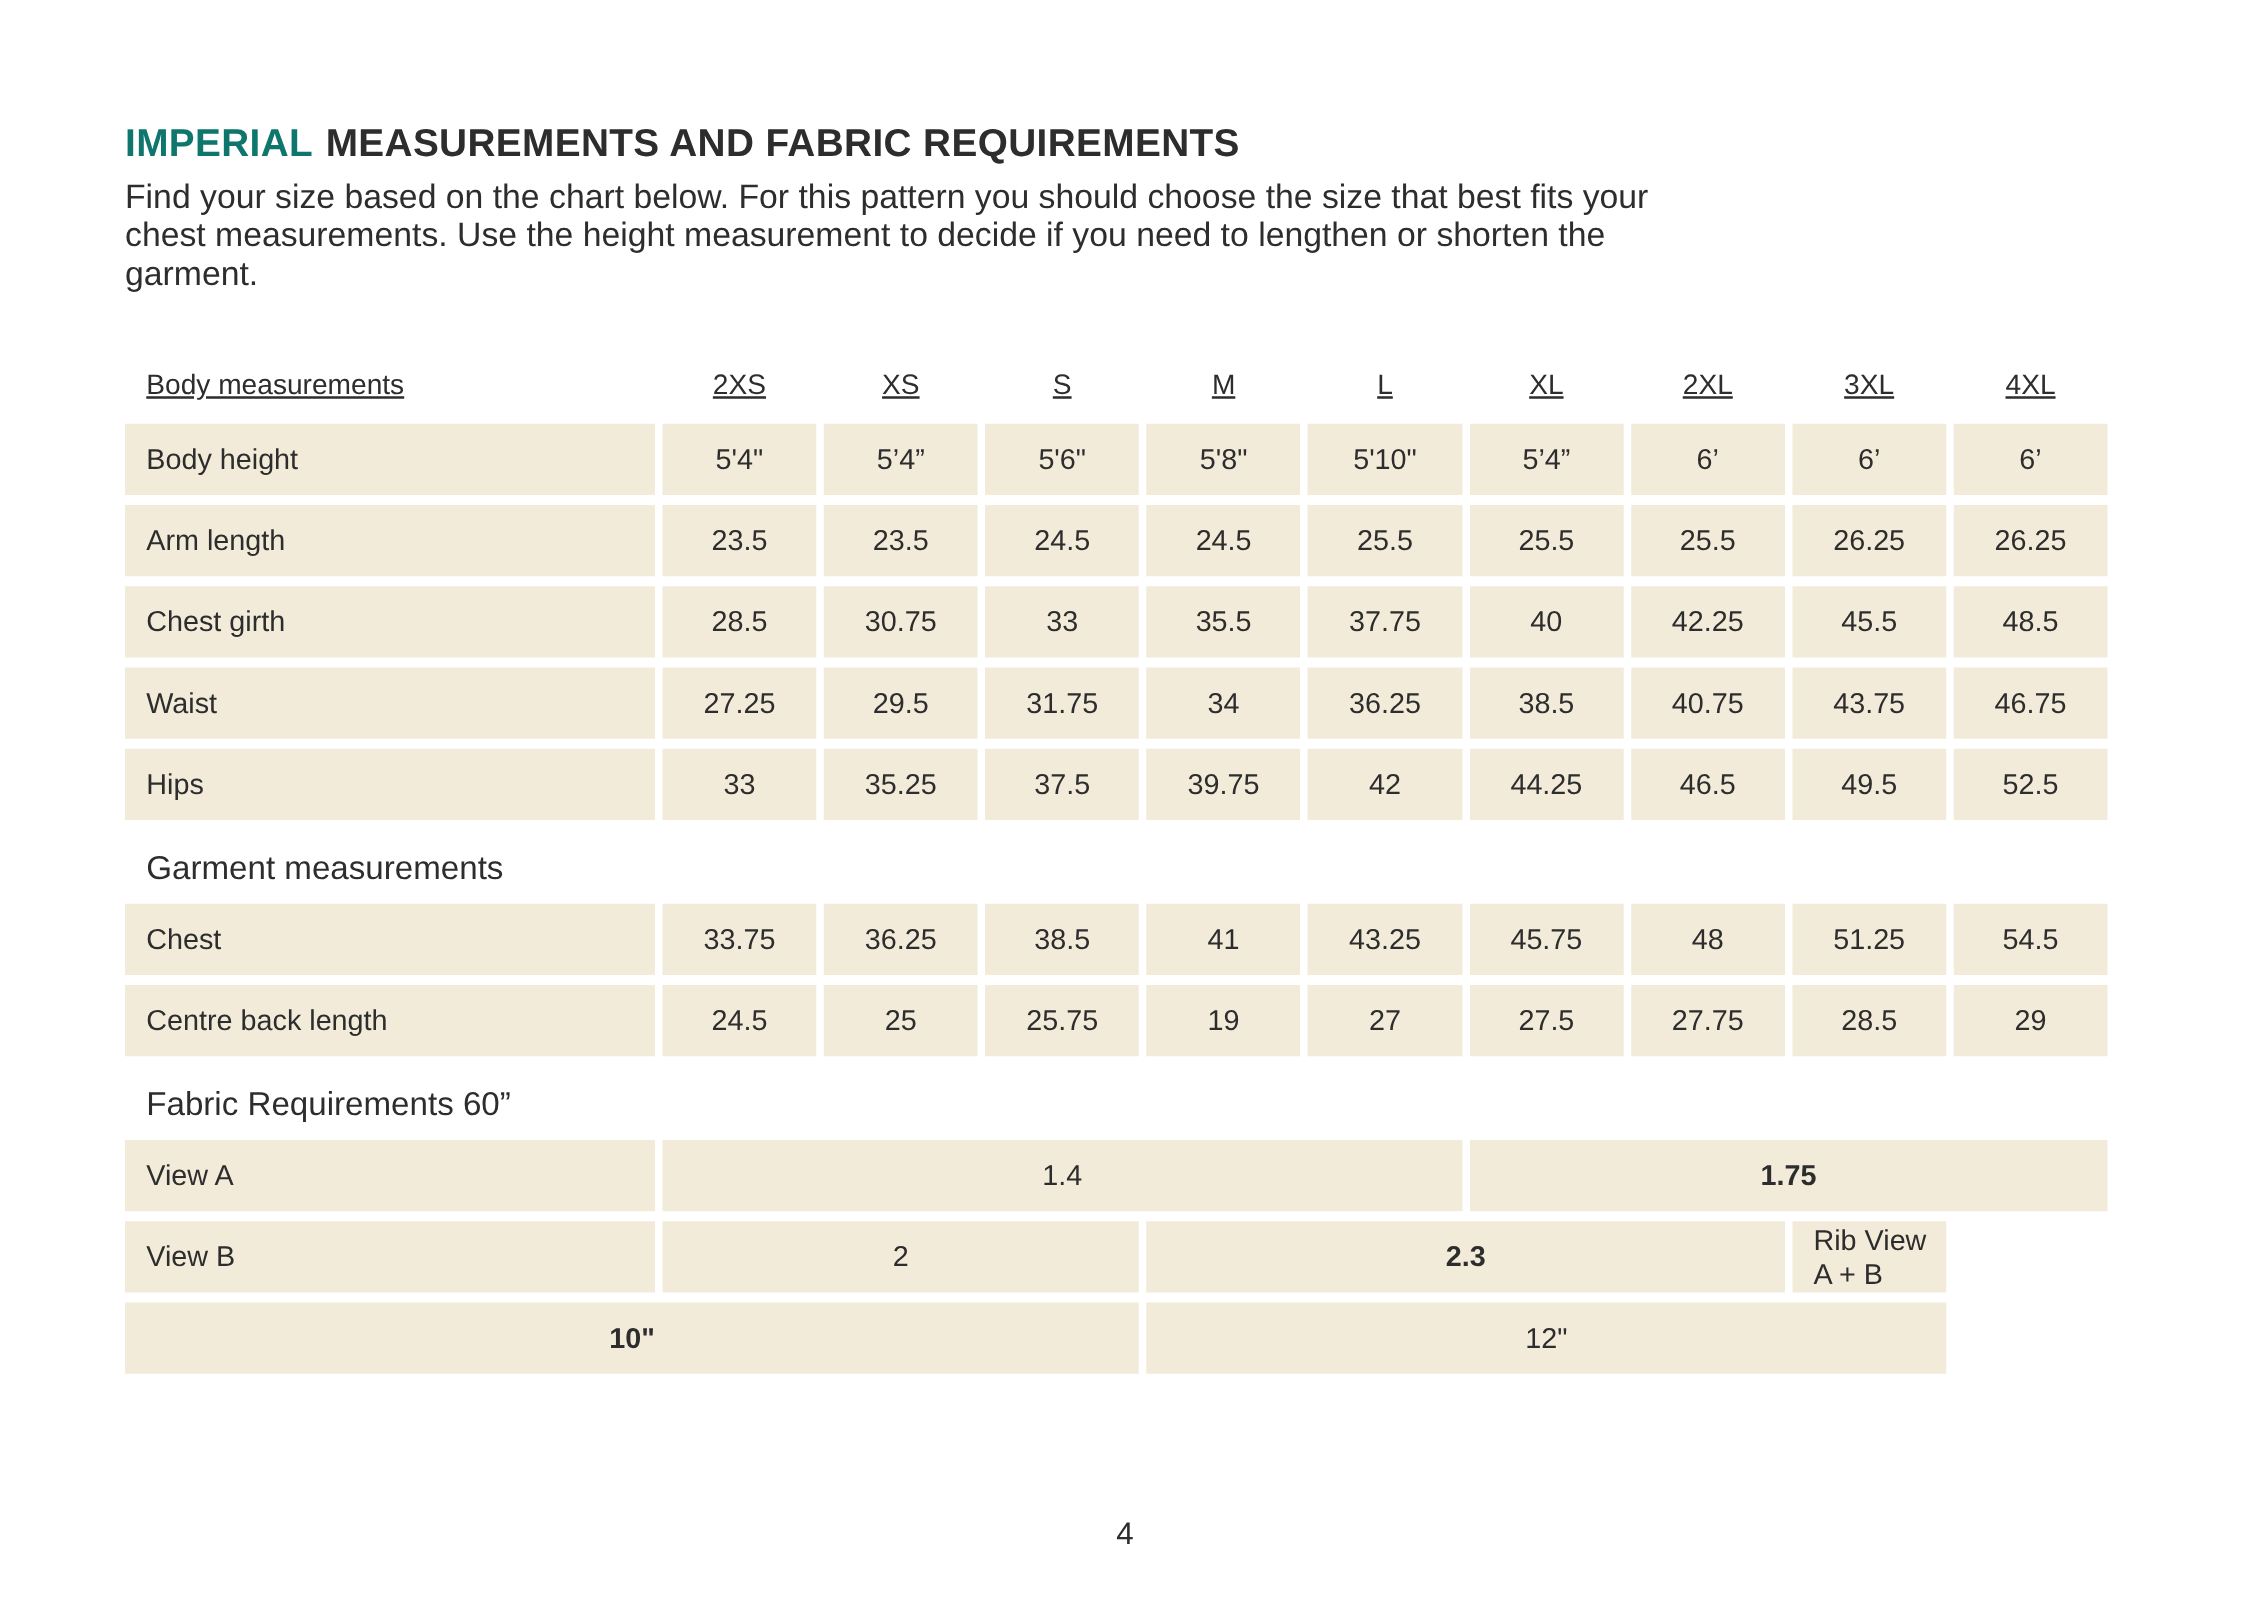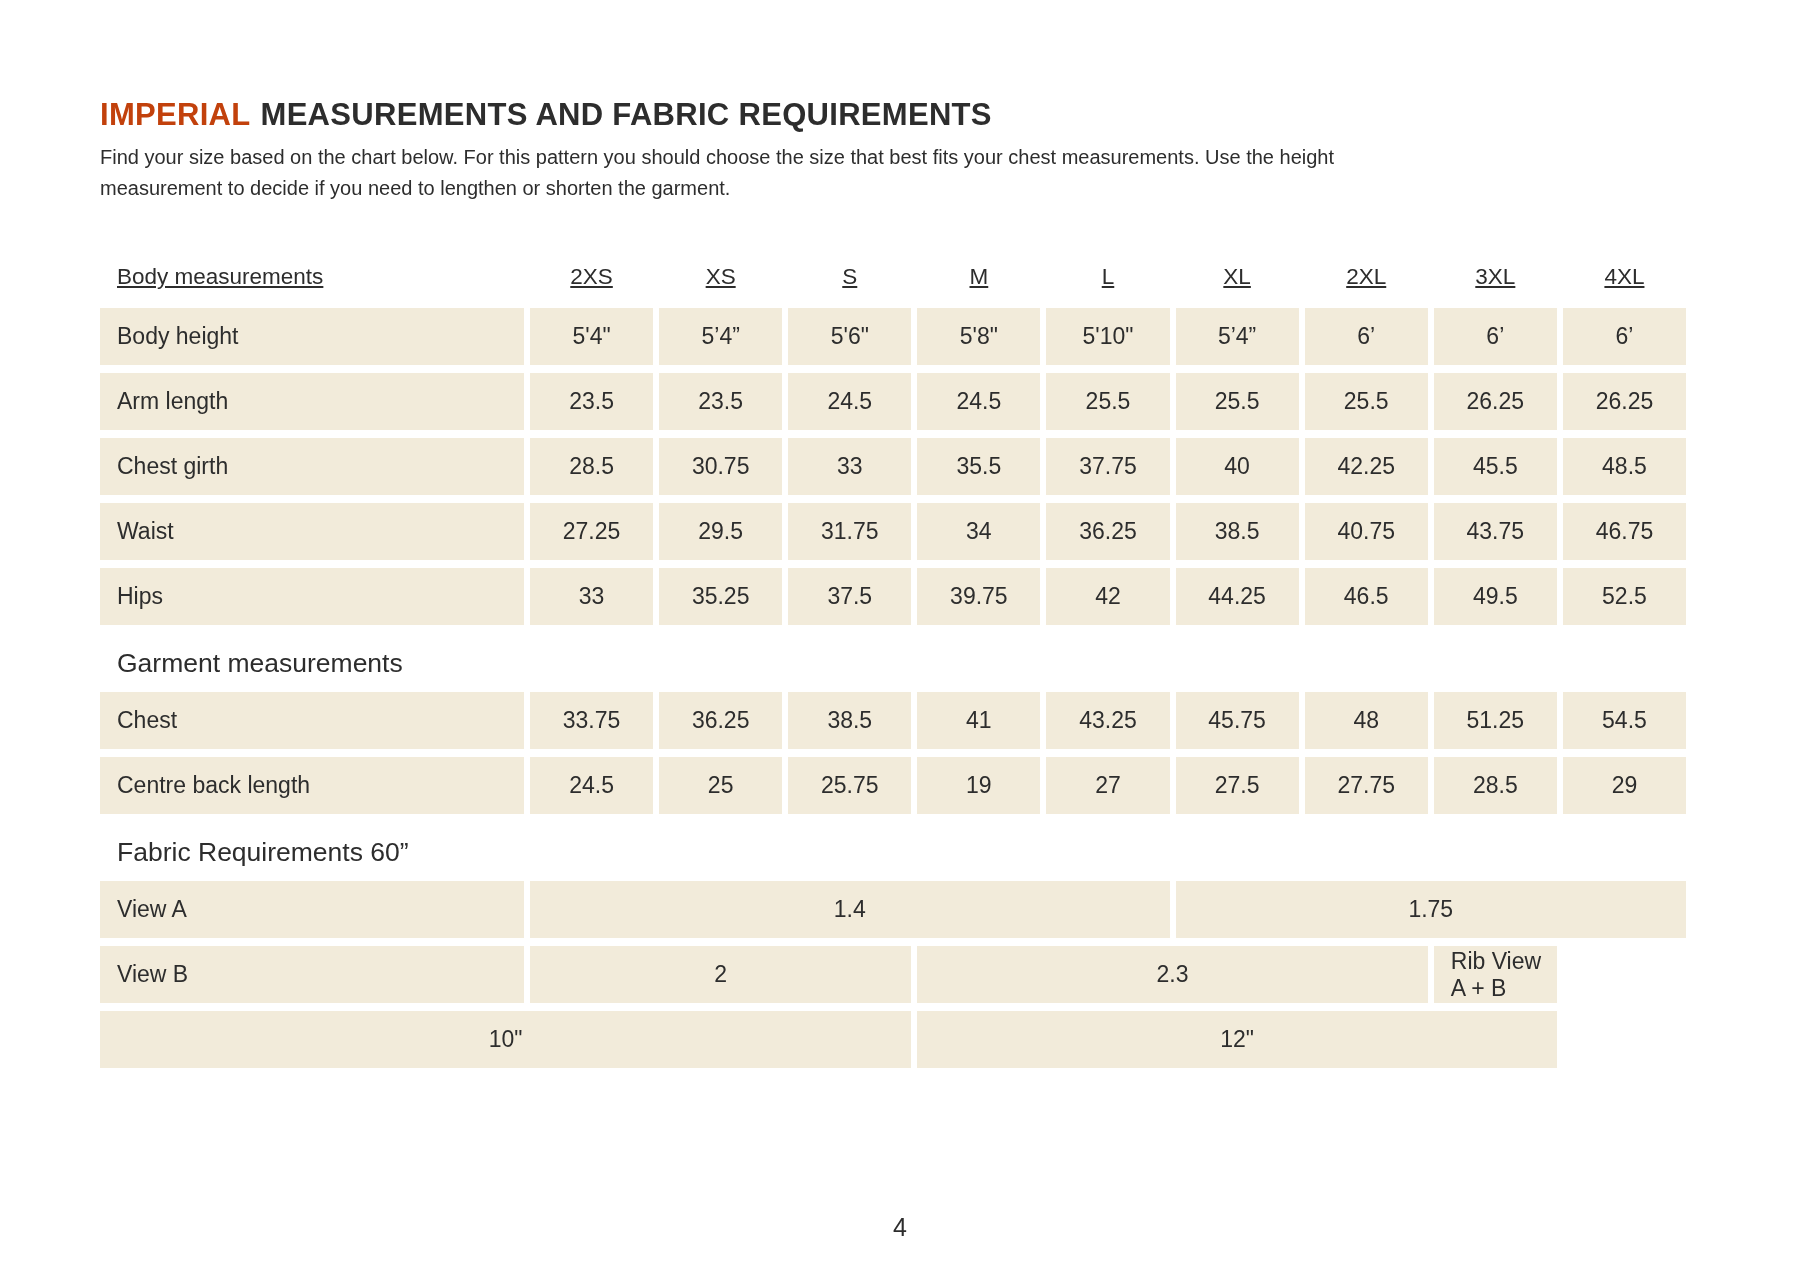--- a/index.html
+++ b/index.html
@@ -14,25 +14,25 @@
   }
   .content { position: absolute; left: 100px; top: 0; width: 1586px; }
 
   h1.title {
     margin: 97px 0 0 0;
     font-size: 31px;
     font-weight: 700;
     letter-spacing: 0.3px;
     color: #2d2d2d;
   }
-  .accent { color: #c2410c; margin-right: 10px; }
+  .accent { color: #0f766e; margin-right: 10px; }
 
   p.intro {
     margin: 9px 0 0 0;
-    font-size: 20px;
+    font-size: 27px;
     line-height: 31px;
     max-width: 1255px;
     color: #2d2d2d;
   }
 
   .size-table {
     margin-top: 50px;
     display: grid;
     grid-template-columns: 424px repeat(9, 1fr);
     column-gap: 6px;
@@ -55,21 +55,21 @@
   }
   .cell.label { justify-content: flex-start; padding-left: 17px; }
   .section-label {
     grid-column: 1 / -1;
     background: #ffffff;
     font-size: 26.5px;
     padding: 15px 0 5px 17px;
   }
   .colspan2 { grid-column: span 2; }
   .colspan3 { grid-column: span 3; }
-  .colspan4 { grid-column: span 4; }
+  .colspan4 { grid-column: span 4; font-weight: bold; }
   .colspan5 { grid-column: span 5; }
 
   .page-number {
     position: absolute;
     top: 1213px; left: 0;
     width: 1800px;
     text-align: center;
     font-size: 25px;
     color: #2d2d2d;
   }

